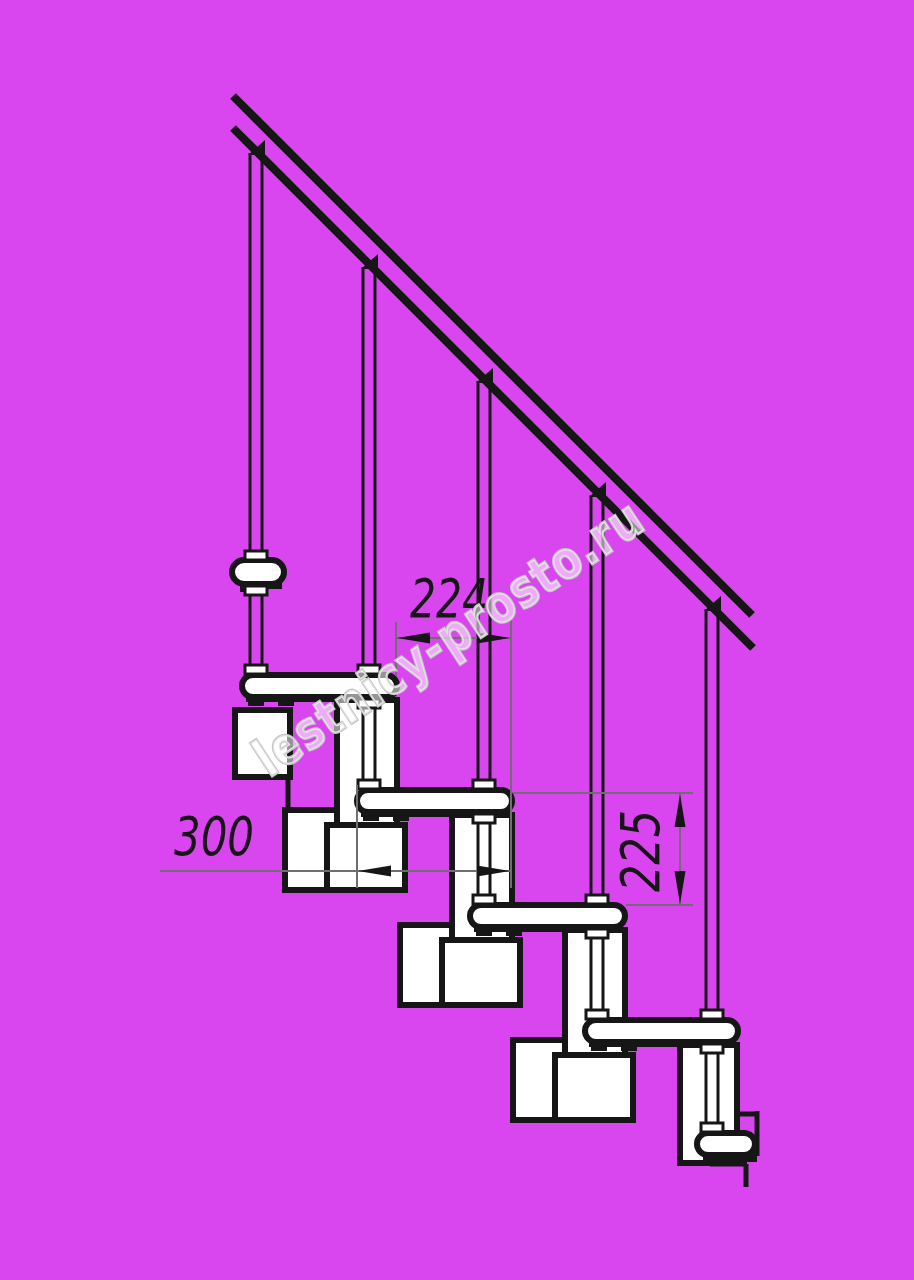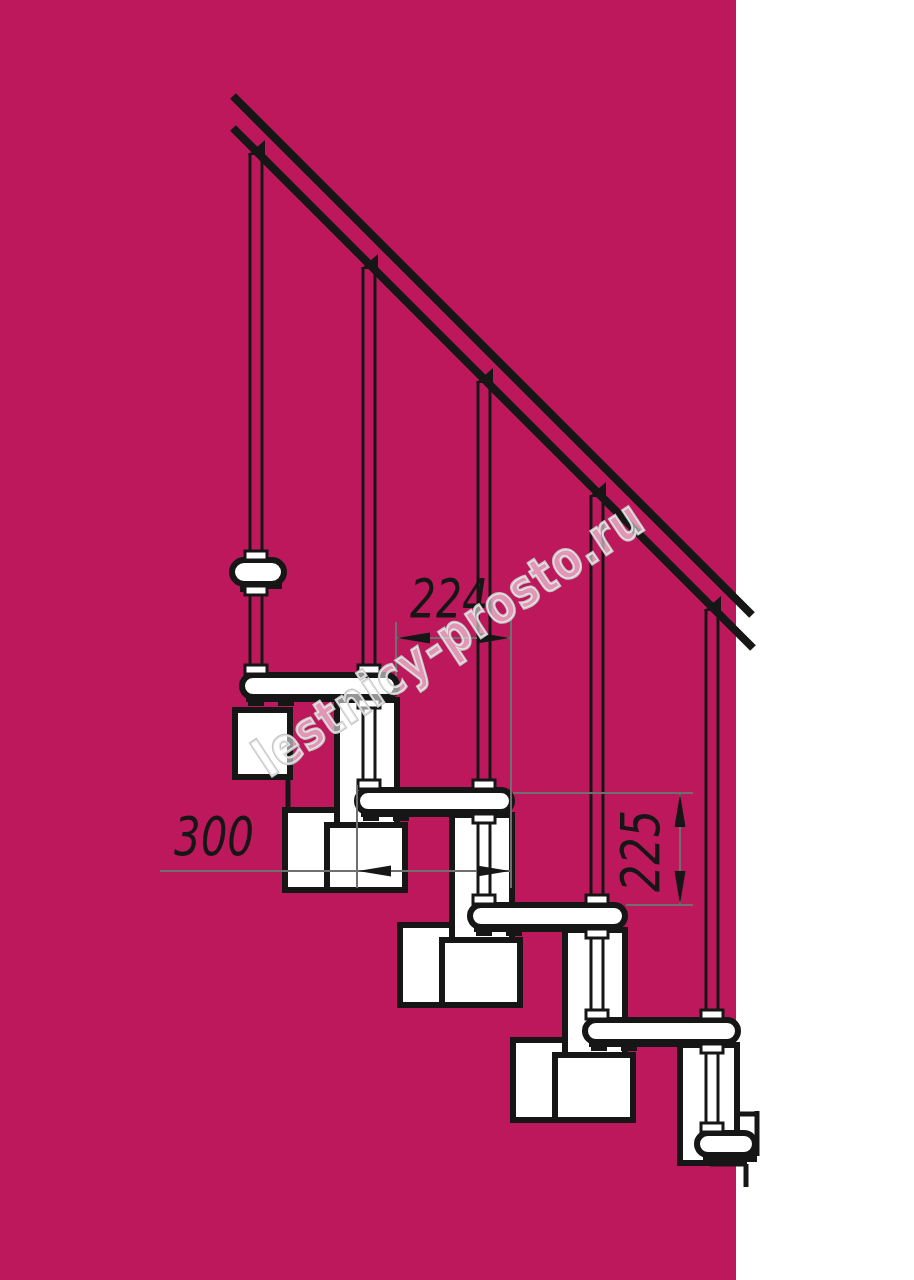--- a/index.html
+++ b/index.html
@@ -1,17 +1,17 @@
 <!DOCTYPE html>
 <html><head>
 <meta charset="utf-8">
 <style>
   html,body{margin:0;padding:0;background:#ffffff;}
   body{width:914px;height:1280px;overflow:hidden;font-family:"DejaVu Sans",sans-serif;}
-  .page{position:relative;width:736px;height:1280px;background:#be185d;}
+  .page{position:relative;width:914px;height:1280px;background:#d946ef;}
   svg{display:block;}
   .dim-text{font-family:"DejaVu Sans",sans-serif;font-style:italic;font-weight:400;fill:#161616;}
   .watermark-text{font-family:"DejaVu Sans",sans-serif;font-weight:bold;letter-spacing:2px;
     fill:rgba(255,255,255,0.55);stroke:#c6c6c6;stroke-width:2.6px;paint-order:stroke;}
 </style>
 </head>
 <body>
 
 <div class="page">
   <svg width="914" height="1280" viewBox="0 0 914 1280">

